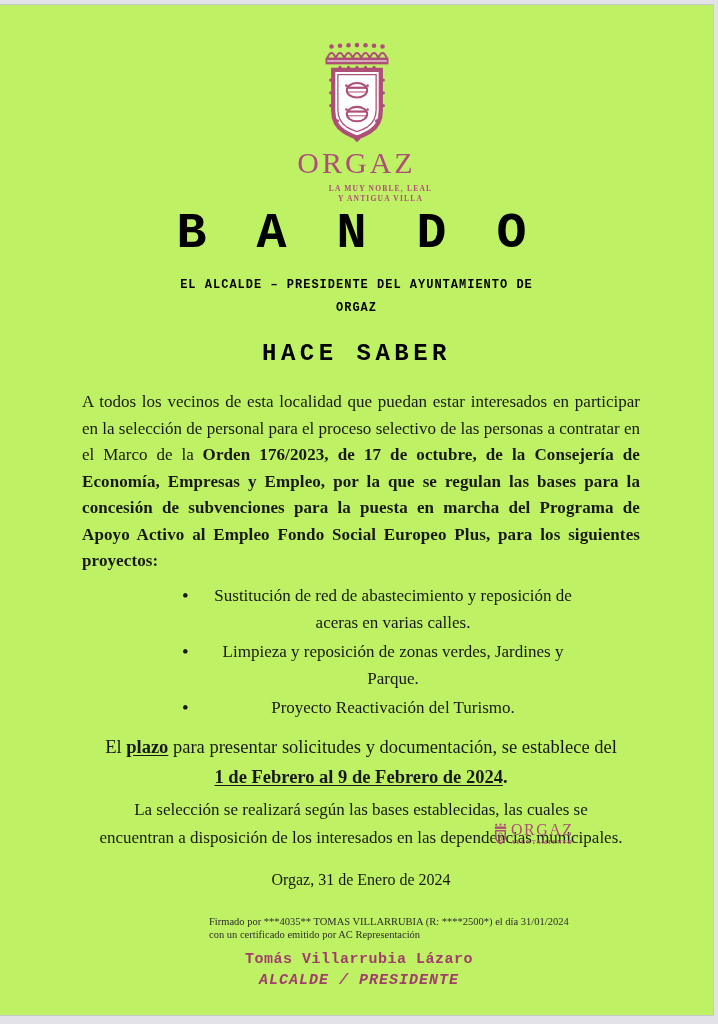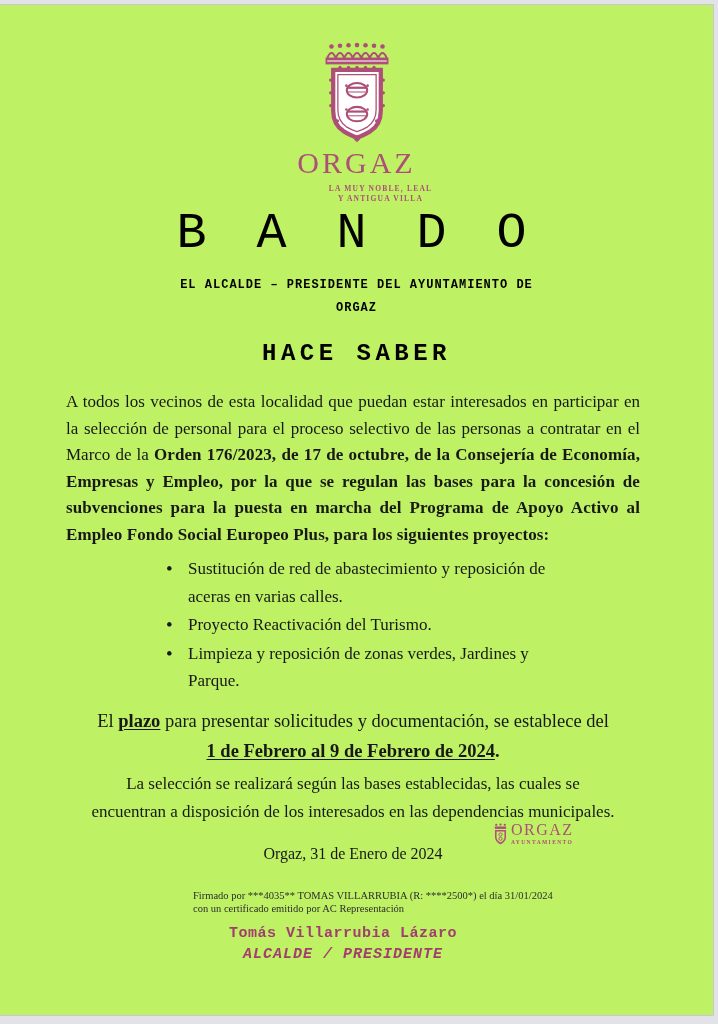--- a/index.html
+++ b/index.html
@@ -38,21 +38,21 @@
     line-height:10px;
     letter-spacing:1.2px;
     color:var(--brand);
     font-weight:bold;
     padding-left:48px;
   }
   .crest-motto.first{margin-top:4px;}
   .title{
     text-align:center;
     font-family:"Liberation Mono","DejaVu Sans Mono",monospace;
-    font-weight:normal;
+    font-weight:bold;
     font-size:50px;
     letter-spacing:10px;
     line-height:48px;
     margin-top:6px;
     color:#000;
   }
   .subtitle{
     text-align:center;
     font-family:"Liberation Mono","DejaVu Sans Mono",monospace;
     font-weight:bold;
@@ -65,39 +65,40 @@
   .hace-saber{
     text-align:center;
     font-family:"Liberation Mono","DejaVu Sans Mono",monospace;
     font-weight:bold;
     font-size:24px;
     letter-spacing:4.5px;
     margin-top:20px;
     color:#000;
   }
   
-  .content{padding:0 73px 0 66px;}
+  .content{padding:0 73px 0 66px;margin-left:16px;}
   .body-par{
     margin-top:22px;
     font-size:17px;
     line-height:26.5px;
     text-align:justify;
   }
   .body-par strong{letter-spacing:.1px;}
   .bullets{
     list-style:none;
     margin:7px 0 0 100px;
     width:400px;
   }
   .bullets li{
     position:relative;
     padding-left:22px;
     font-size:17px;
     line-height:27.5px;
     margin-top:1px;
+    text-align:center;
   }
   .bullets li::before{
     content:"\2022";
     position:absolute;
     left:0; top:0;
     font-size:19px;
   }
   .deadline{
     margin-top:11px;
     text-align:center;
@@ -236,22 +237,22 @@
   <span>ORGAZ</span></h2>
 
   <h3 class="hace-saber">HACE SABER</h3>
 
   <div class="content">
 
     <p class="body-par"><span>A todos los vecinos de esta localidad que puedan estar interesados en participar en la selección de personal para el proceso selectivo de las personas a contratar en el Marco de la </span><strong>Orden 176/2023, de 17 de octubre, de la Consejería de Economía, Empresas y Empleo, por la que se regulan las bases para la concesión de subvenciones para la puesta en marcha del Programa de Apoyo Activo al Empleo Fondo Social Europeo Plus, para los siguientes proyectos:</strong></p>
 
     <ul class="bullets">
       <li>Sustitución de red de abastecimiento y reposición de aceras en varias calles.</li>
+      <li>Limpieza y reposición de zonas verdes, Jardines y Parque.</li>
       <li>Proyecto Reactivación del Turismo.</li>
-      <li>Limpieza y reposición de zonas verdes, Jardines y Parque.</li>
     </ul>
 
     <p class="deadline"><span>El </span><strong class="u">plazo</strong><span> para presentar solicitudes y documentación,  se establece del</span><br>
     <strong class="u">1 de Febrero al 9 de Febrero  de 2024</strong><strong>.</strong></p>
 
     <p class="selection">La selección se realizará según las bases establecidas, las cuales se encuentran a disposición de los interesados en las dependencias municipales.</p>
 
     <p class="place-date">Orgaz,   31 de Enero de 2024</p>
 
     <div class="stamp">

